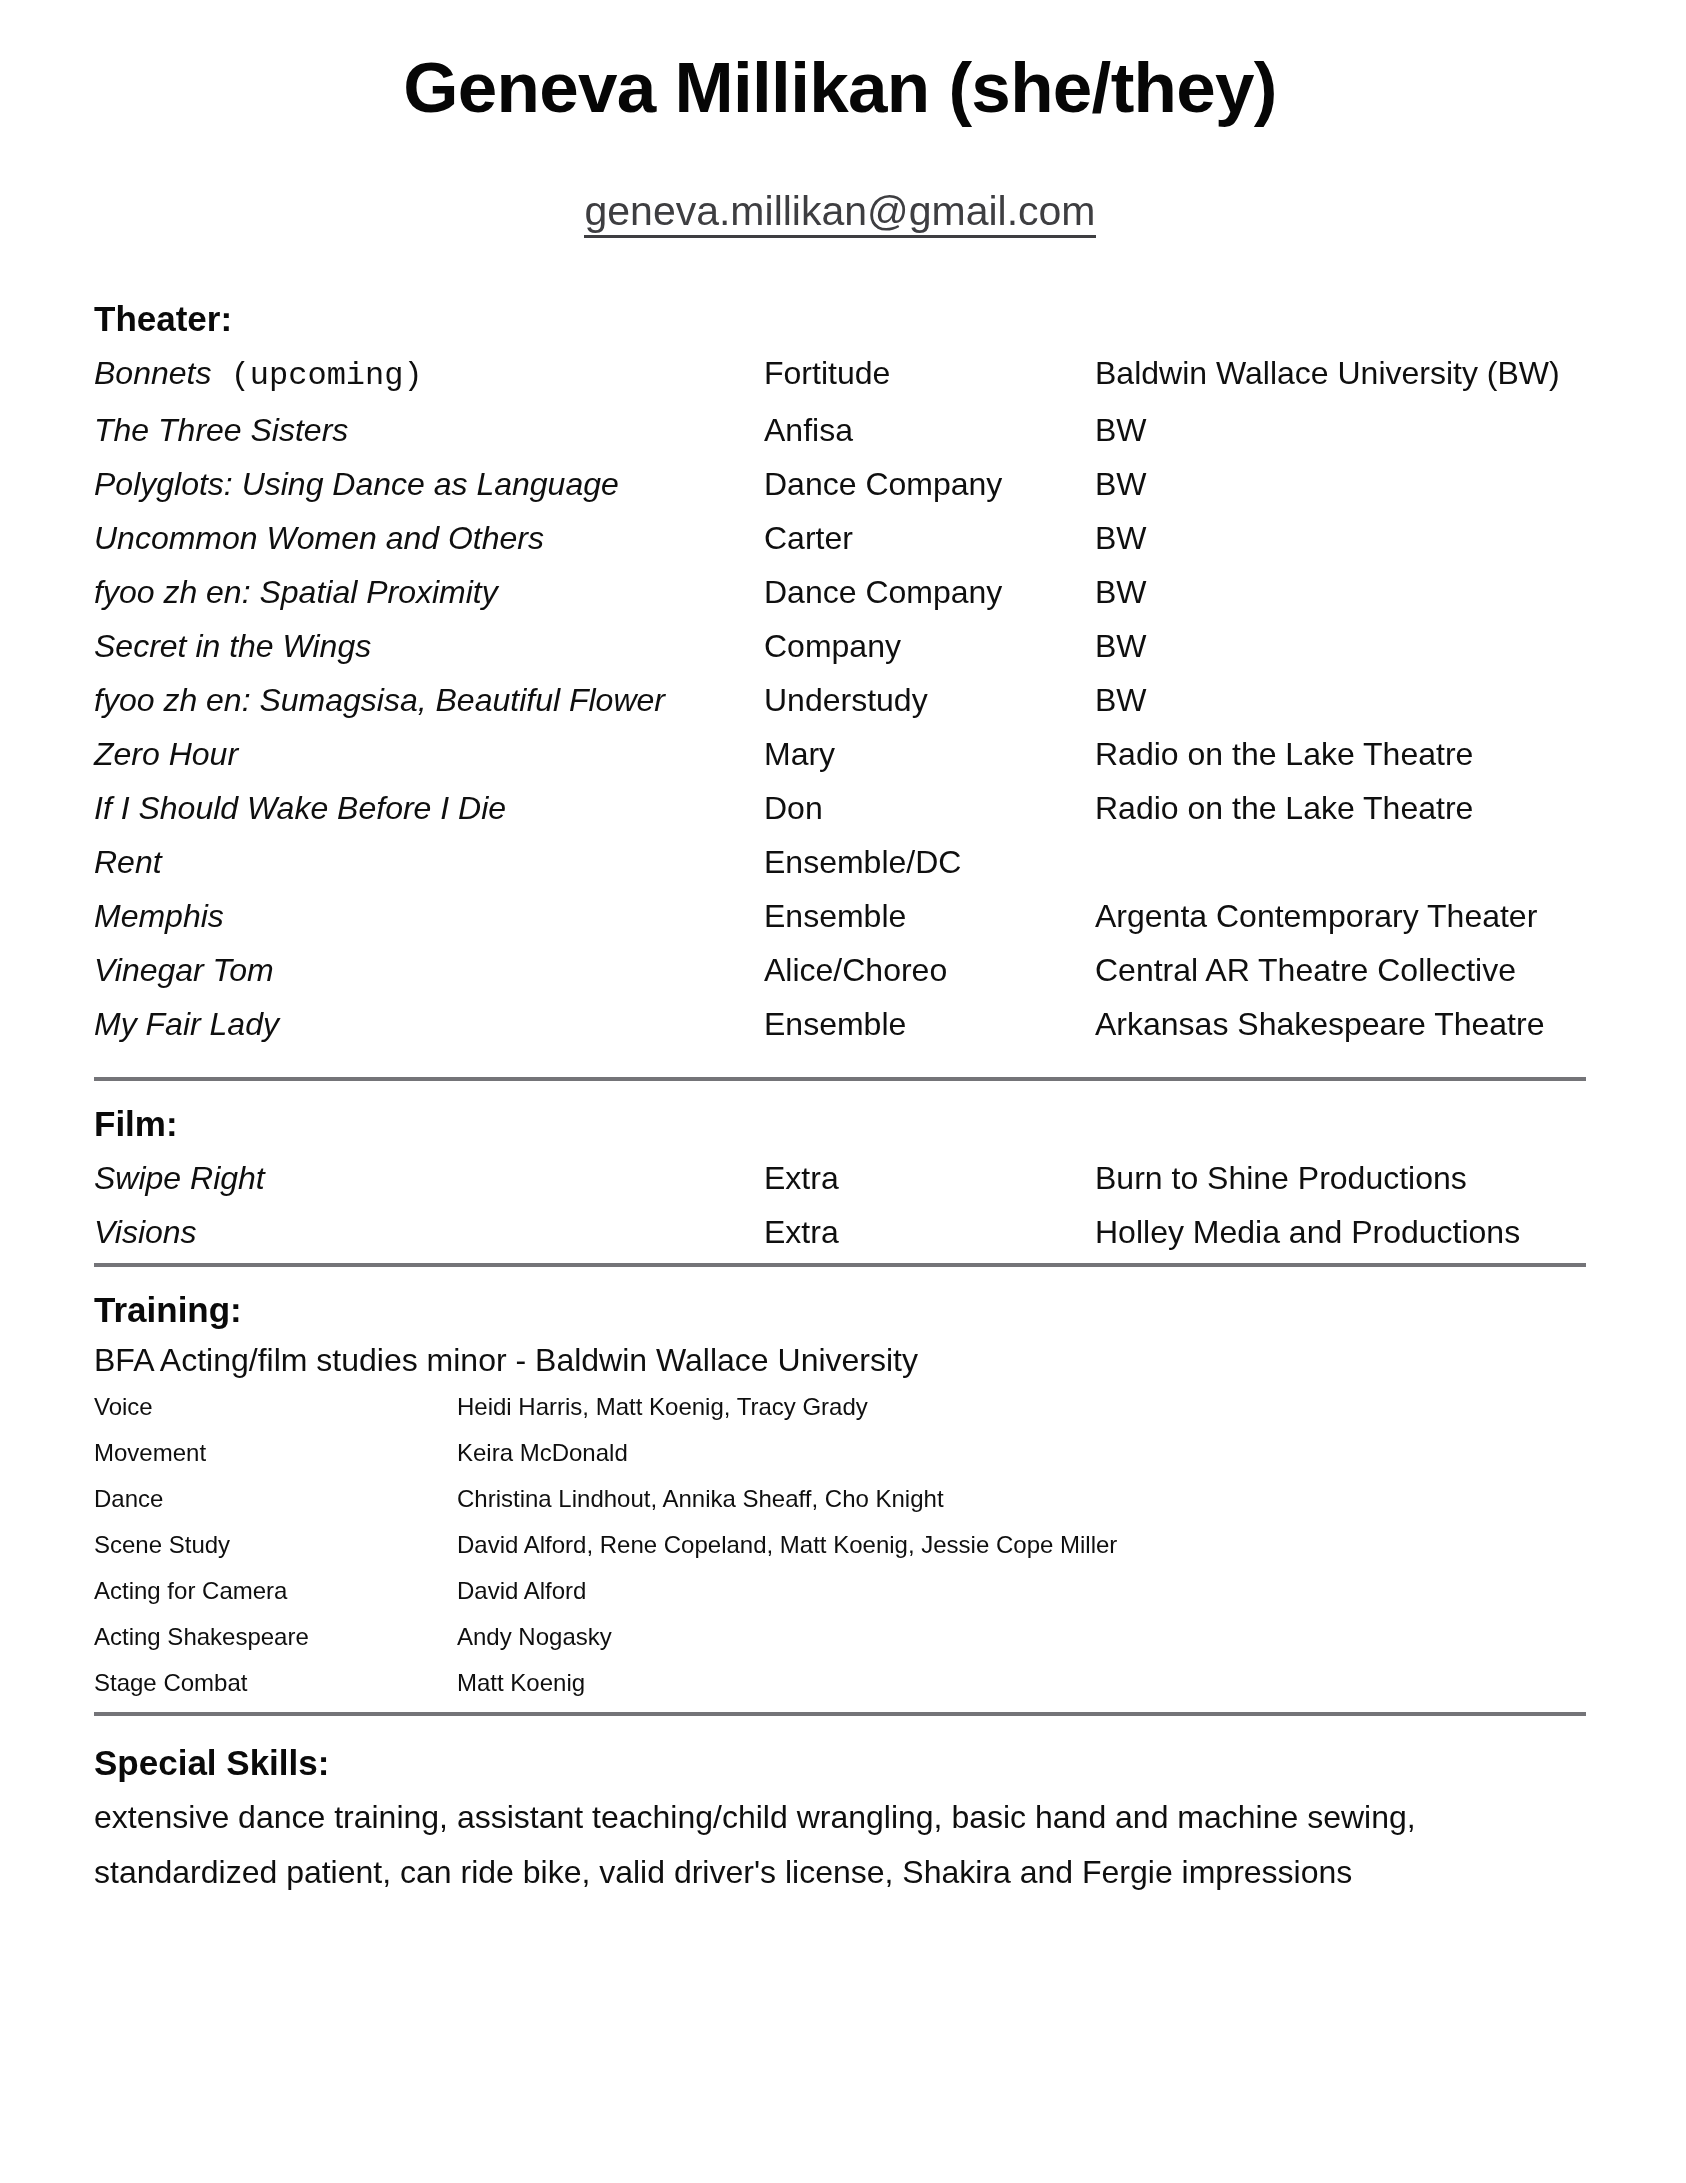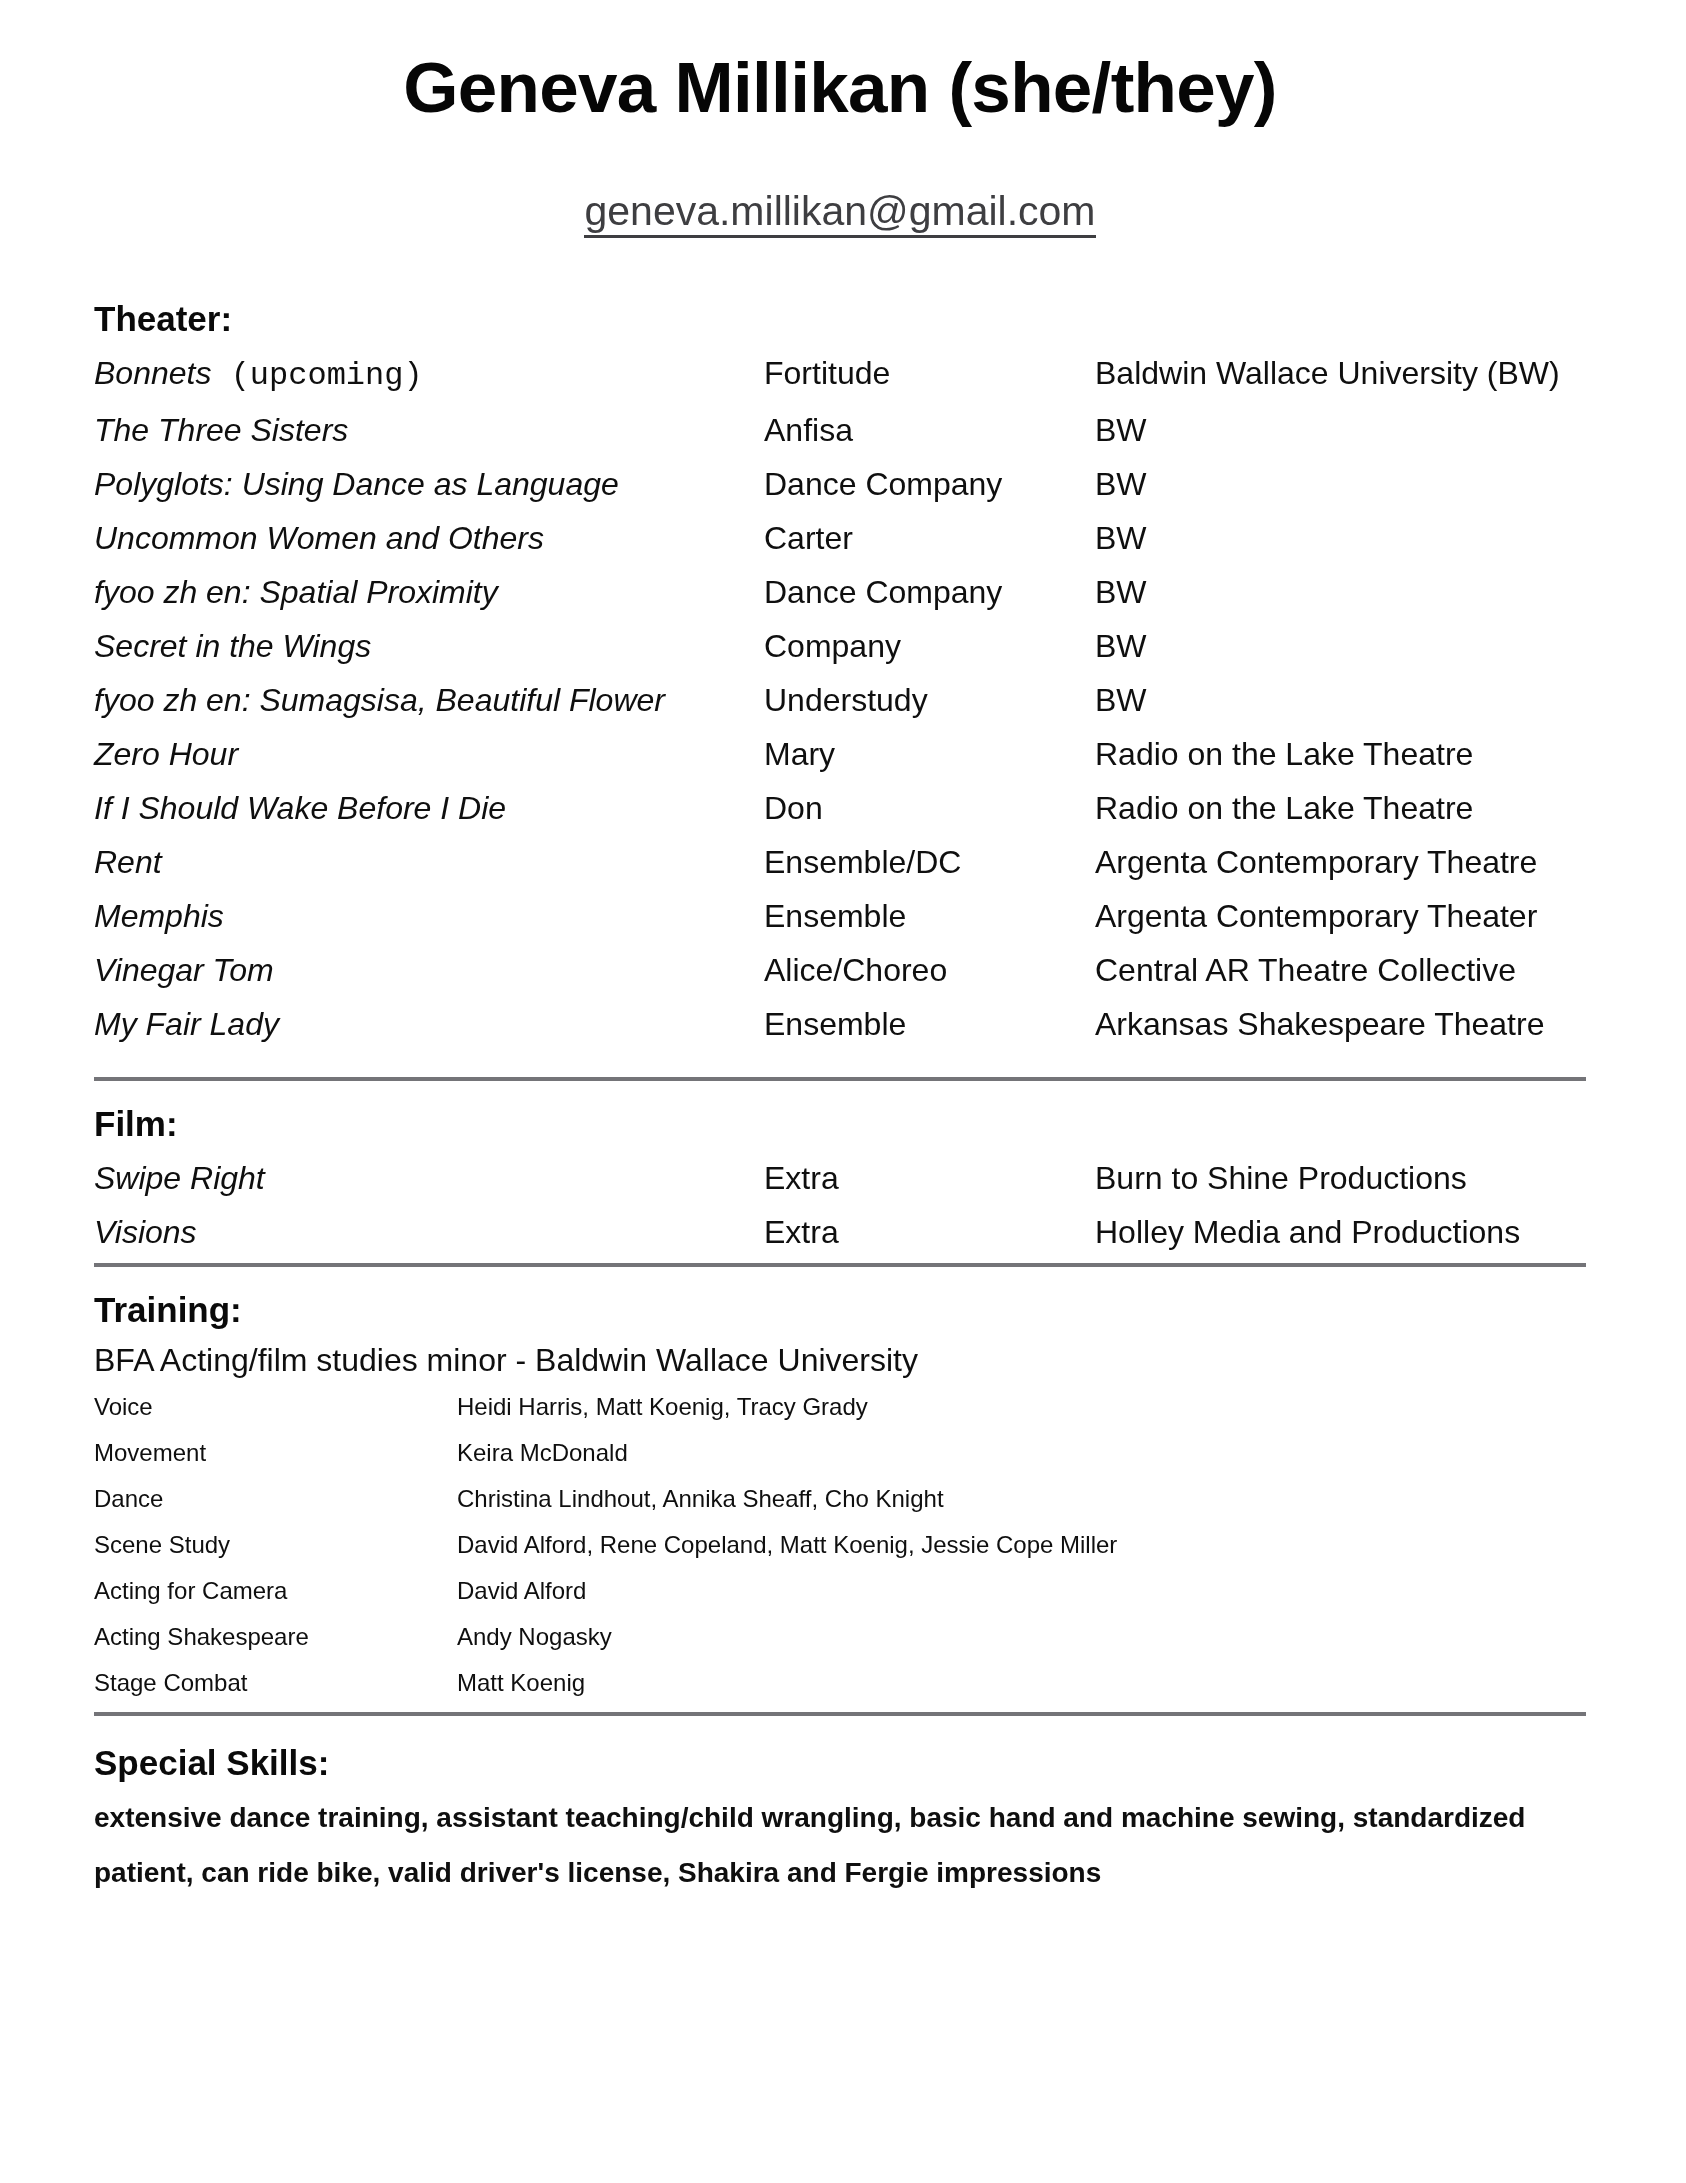--- a/index.html
+++ b/index.html
@@ -77,24 +77,23 @@
     white-space: nowrap;
   }
   .training-row {
     display: grid;
     grid-template-columns: 363px auto;
     font-size: 24px;
     line-height: 46px;
     white-space: nowrap;
   }
   .skills-text {
-    font-size: 28px;
+    font-size: 32px;
     line-height: 55px;
     max-width: 1492px;
-    font-weight: bold;
   }
 </style>
 </head>
 <body>
 
 <div class="page">
 
   <div class="name">Geneva Millikan (she/they)</div>
 
   <div class="email-row">
@@ -145,21 +144,20 @@
       <span>Radio on the Lake Theatre</span>
     </div>
     <div class="credit-row">
       <span class="credit-title">If I Should Wake Before I Die</span>
       <span>Don</span>
       <span>Radio on the Lake Theatre</span>
     </div>
     <div class="credit-row">
       <span class="credit-title">Rent</span>
       <span>Ensemble/DC</span>
-      <span>Argenta Contemporary Theatre</span>
     </div>
     <div class="credit-row">
       <span class="credit-title">Memphis</span>
       <span>Ensemble</span>
       <span>Argenta Contemporary Theater</span>
     </div>
     <div class="credit-row">
       <span class="credit-title">Vinegar Tom</span>
       <span>Alice/Choreo</span>
       <span>Central AR Theatre Collective</span>

